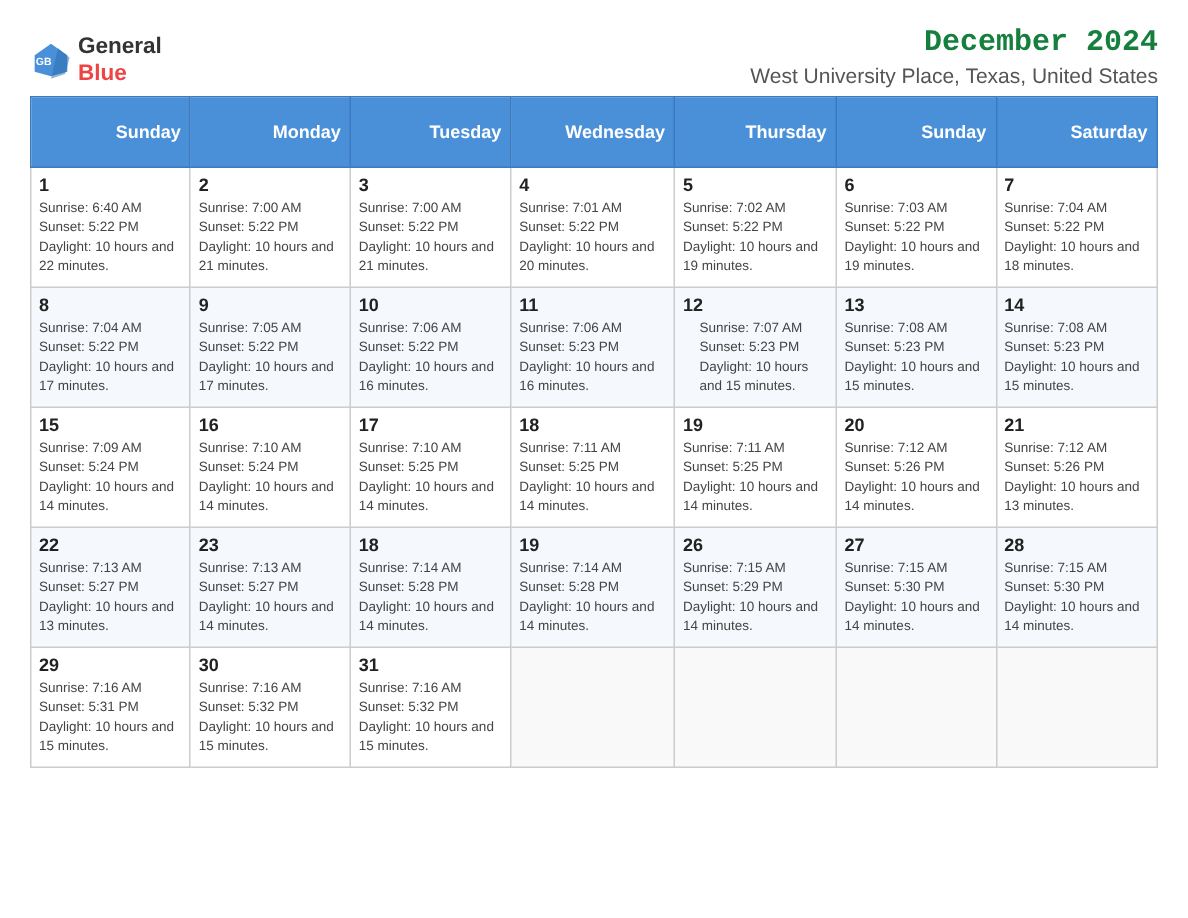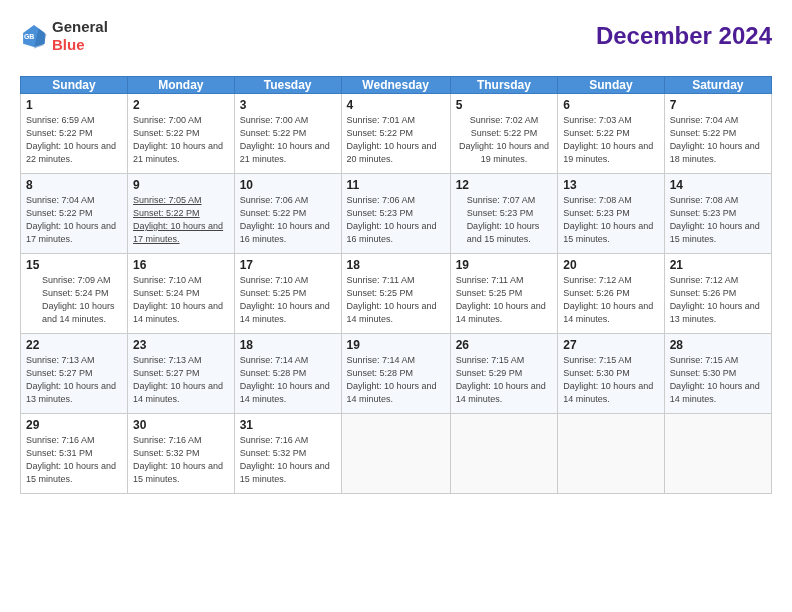--- a/index.html
+++ b/index.html
@@ -9,65 +9,66 @@
       width: 792px;
       height: 612px;
       overflow: hidden;
     }
     .page {
       width: 792px;
       padding: 18px 20px 10px 20px;
     }
     .header-row {
       display: flex;
-      align-items: center;
+      align-items: flex-end;
       justify-content: space-between;
-      margin-bottom: 22px;
+      margin-bottom: 6px;
     }
     .logo {
       display: flex;
       align-items: center;
       gap: 4px;
     }
     .logo-text {
       font-size: 15px;
       font-weight: bold;
       color: #333;
       line-height: 1.2;
     }
     .logo-icon {
       width: 28px;
       height: 28px;
     }
     .title-block {
       text-align: right;
     }
     .main-title {
-      font-size: 24px;
+      font-size: 20px;
       font-weight: bold;
-      color: #4c1d95;
+      color: #15803d;
       line-height: 1.1;
+      font-family: Liberation Mono, monospace;
     }
     .subtitle {
       font-size: 14px;
       color: #555;
       margin-top: 2px;
     }
     .calendar {
       width: 100%;
       border-collapse: collapse;
       margin-top: 6px;
     }
     .calendar th {
       background-color: #4a90d9;
       color: #fff;
       font-size: 12px;
       font-weight: bold;
-      padding: 1px 6px;
-      text-align: center;
+      padding: 16px 6px;
+      text-align: right;
       border: 1px solid #3a7bbf;
     }
     .calendar td {
       border: 1px solid #ccc;
       vertical-align: top;
       padding: 4px 5px;
       width: 113px;
       font-size: 9.5px;
       color: #333;
       background: #fff;
@@ -102,40 +103,41 @@
         <polygon points="24,8 34,16 30,30 18,34" fill="#2a6aaa" opacity="0.5"></polygon>
         <text x="5" y="22" font-size="9" fill="white" font-weight="bold">GB</text>
       </svg>
       <div class="logo-text">
         <div>General</div>
         <div style="color:#ef4444">Blue</div>
       </div>
     </div>
     <div class="title-block">
       <div class="main-title">December 2024</div>
+      <div class="subtitle">West University Place, Texas, United States</div>
     </div>
   </div>
 
   <table class="calendar">
     <thead>
       <tr>
       <th>Sunday</th>
           <th>Monday</th>
           <th>Tuesday</th>
           <th>Wednesday</th>
           <th>Thursday</th>
           <th>Sunday</th>
           <th>Saturday</th>
         </tr>
     </thead>
     <tbody id="calendar-body">
     <tr>
           <td>
             <div class="day-number">1</div>
-            <div class="day-info" style="white-space: pre-line;">Sunrise: 6:59 AM
+            <div class="day-info" style="white-space: pre-line;">Sunrise: 6:40 AM
 Sunset: 5:22 PM
 Daylight: 10 hours and 22 minutes.</div>
           </td>
           <td>
             <div class="day-number">2</div>
             <div class="day-info" style="white-space: pre-line;">Sunrise: 7:00 AM
 Sunset: 5:22 PM
 Daylight: 10 hours and 21 minutes.</div>
           </td>
           <td>
@@ -145,21 +147,21 @@
 Daylight: 10 hours and 21 minutes.</div>
           </td>
           <td>
             <div class="day-number">4</div>
             <div class="day-info" style="white-space: pre-line;">Sunrise: 7:01 AM
 Sunset: 5:22 PM
 Daylight: 10 hours and 20 minutes.</div>
           </td>
           <td>
             <div class="day-number">5</div>
-            <div class="day-info" style="white-space: pre-line; text-align: center;">Sunrise: 7:02 AM
+            <div class="day-info" style="white-space: pre-line;">Sunrise: 7:02 AM
 Sunset: 5:22 PM
 Daylight: 10 hours and 19 minutes.</div>
           </td>
           <td>
             <div class="day-number">6</div>
             <div class="day-info" style="white-space: pre-line;">Sunrise: 7:03 AM
 Sunset: 5:22 PM
 Daylight: 10 hours and 19 minutes.</div>
           </td>
           <td>
@@ -171,21 +173,21 @@
         </tr>
         <tr>
           <td>
             <div class="day-number">8</div>
             <div class="day-info" style="white-space: pre-line;">Sunrise: 7:04 AM
 Sunset: 5:22 PM
 Daylight: 10 hours and 17 minutes.</div>
           </td>
           <td>
             <div class="day-number">9</div>
-            <div class="day-info" style="white-space: pre-line; text-decoration: underline;">Sunrise: 7:05 AM
+            <div class="day-info" style="white-space: pre-line;">Sunrise: 7:05 AM
 Sunset: 5:22 PM
 Daylight: 10 hours and 17 minutes.</div>
           </td>
           <td>
             <div class="day-number">10</div>
             <div class="day-info" style="white-space: pre-line;">Sunrise: 7:06 AM
 Sunset: 5:22 PM
 Daylight: 10 hours and 16 minutes.</div>
           </td>
           <td>
@@ -209,21 +211,21 @@
           <td>
             <div class="day-number">14</div>
             <div class="day-info" style="white-space: pre-line;">Sunrise: 7:08 AM
 Sunset: 5:23 PM
 Daylight: 10 hours and 15 minutes.</div>
           </td>
         </tr>
         <tr>
           <td>
             <div class="day-number">15</div>
-            <div class="day-info" style="white-space: pre-line; margin-left: 16px;">Sunrise: 7:09 AM
+            <div class="day-info" style="white-space: pre-line;">Sunrise: 7:09 AM
 Sunset: 5:24 PM
 Daylight: 10 hours and 14 minutes.</div>
           </td>
           <td>
             <div class="day-number">16</div>
             <div class="day-info" style="white-space: pre-line;">Sunrise: 7:10 AM
 Sunset: 5:24 PM
 Daylight: 10 hours and 14 minutes.</div>
           </td>
           <td>

